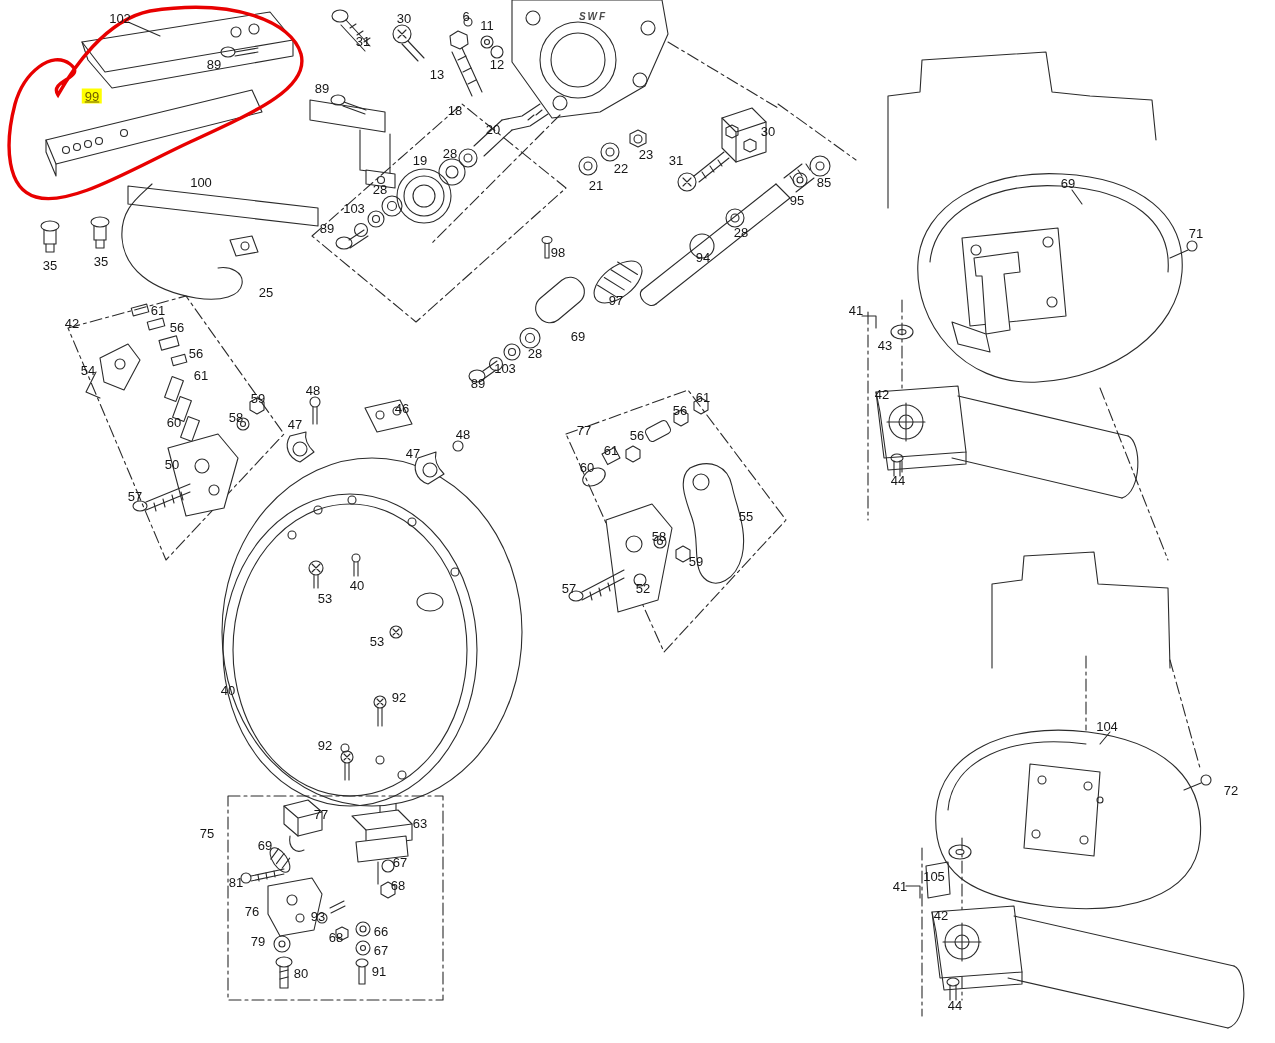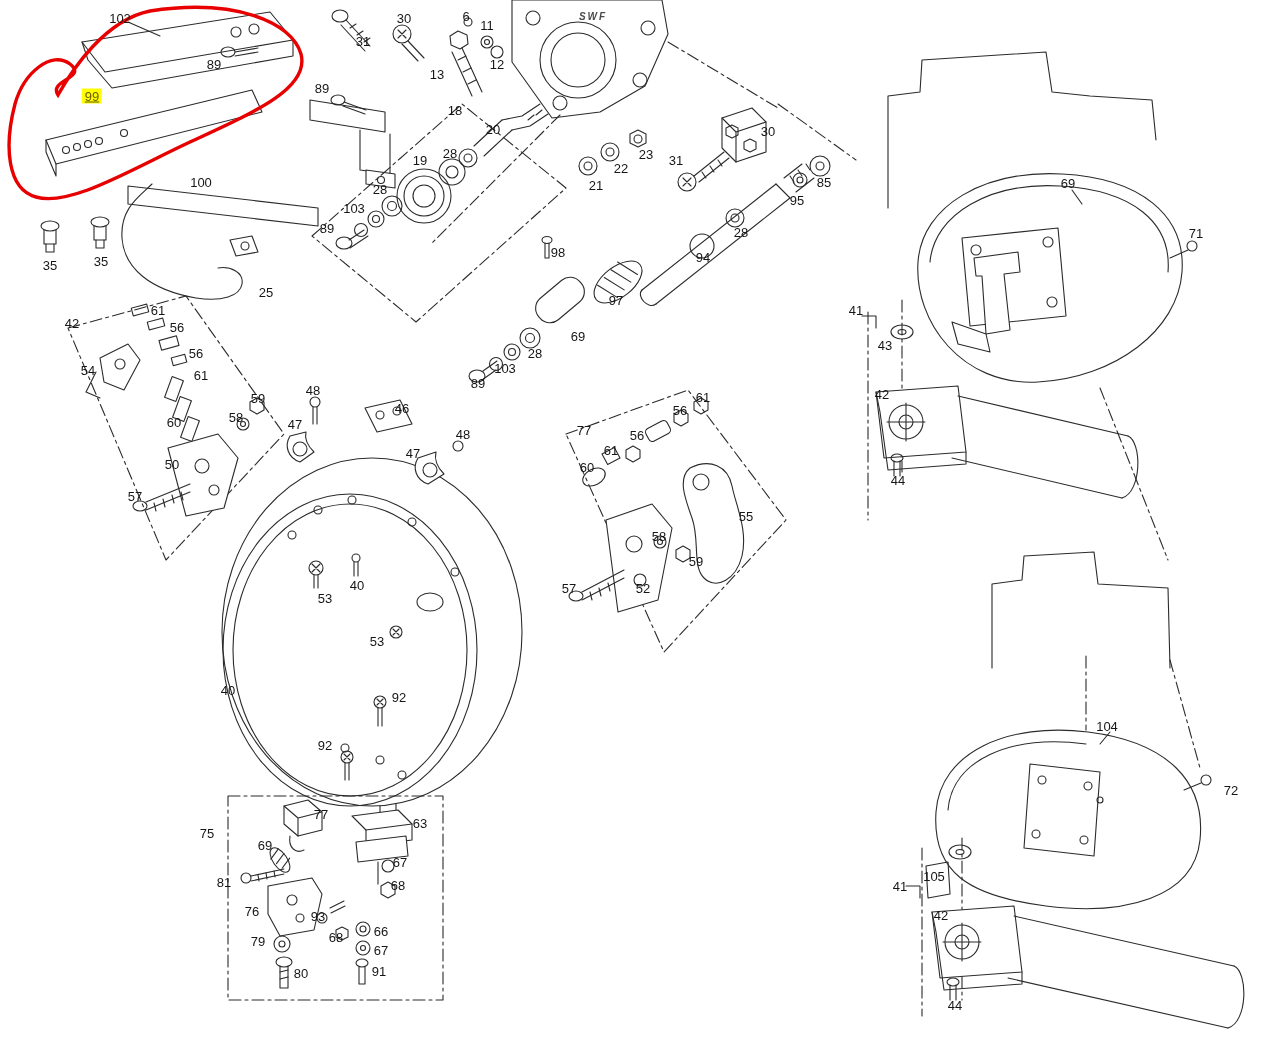--- a/index.html
+++ b/index.html
@@ -423,21 +423,21 @@
       <span class="part-label" style="left: 643px; top: 588px;">52</span>
       <span class="part-label" style="left: 357px; top: 585px;">40</span>
       <span class="part-label" style="left: 325px; top: 598px;">53</span>
       <span class="part-label" style="left: 377px; top: 641px;">53</span>
       <span class="part-label" style="left: 228px; top: 690px;">40</span>
       <span class="part-label" style="left: 399px; top: 697px;">92</span>
       <span class="part-label" style="left: 325px; top: 745px;">92</span>
       <span class="part-label" style="left: 207px; top: 833px;">75</span>
       <span class="part-label" style="left: 321px; top: 814px;">77</span>
       <span class="part-label" style="left: 265px; top: 845px;">69</span>
-      <span class="part-label" style="left: 224px; top: 882px;">81</span>
+      <span class="part-label" style="left: 236px; top: 882px;">81</span>
       <span class="part-label" style="left: 252px; top: 911px;">76</span>
       <span class="part-label" style="left: 318px; top: 916px;">93</span>
       <span class="part-label" style="left: 258px; top: 941px;">79</span>
       <span class="part-label" style="left: 336px; top: 937px;">68</span>
       <span class="part-label" style="left: 381px; top: 931px;">66</span>
       <span class="part-label" style="left: 381px; top: 950px;">67</span>
       <span class="part-label" style="left: 301px; top: 973px;">80</span>
       <span class="part-label" style="left: 379px; top: 971px;">91</span>
       <span class="part-label" style="left: 420px; top: 823px;">63</span>
       <span class="part-label" style="left: 400px; top: 862px;">67</span>

